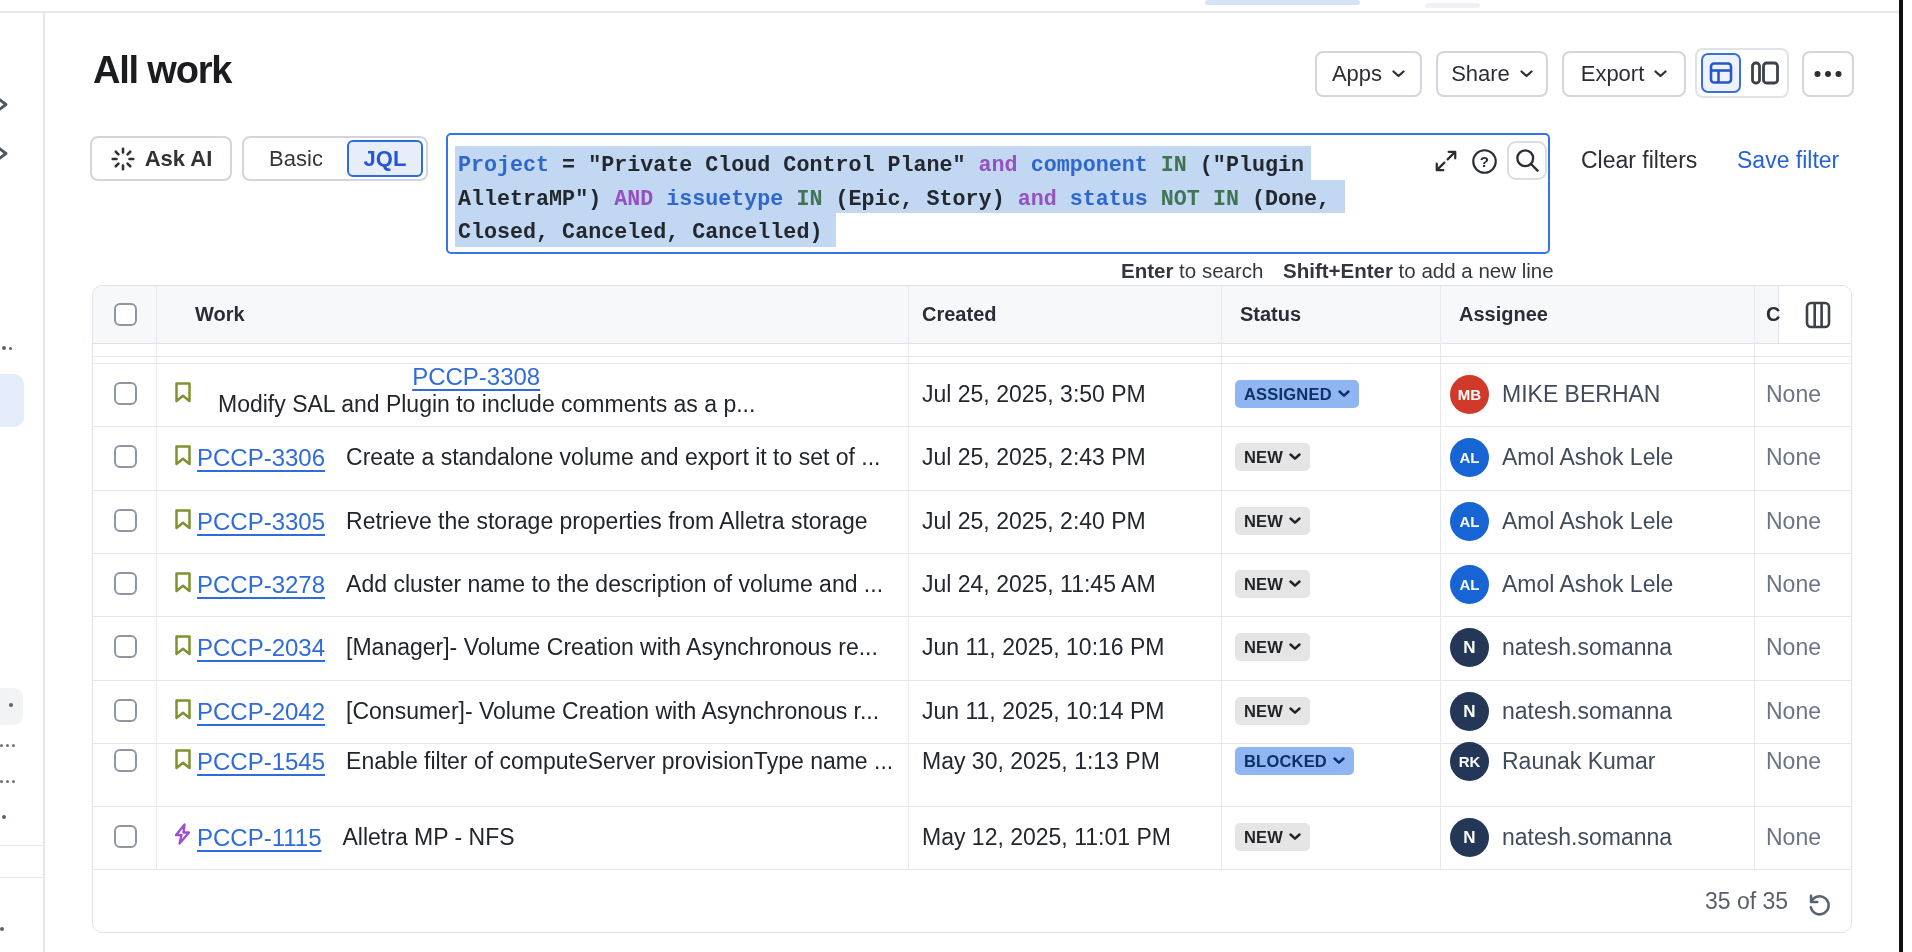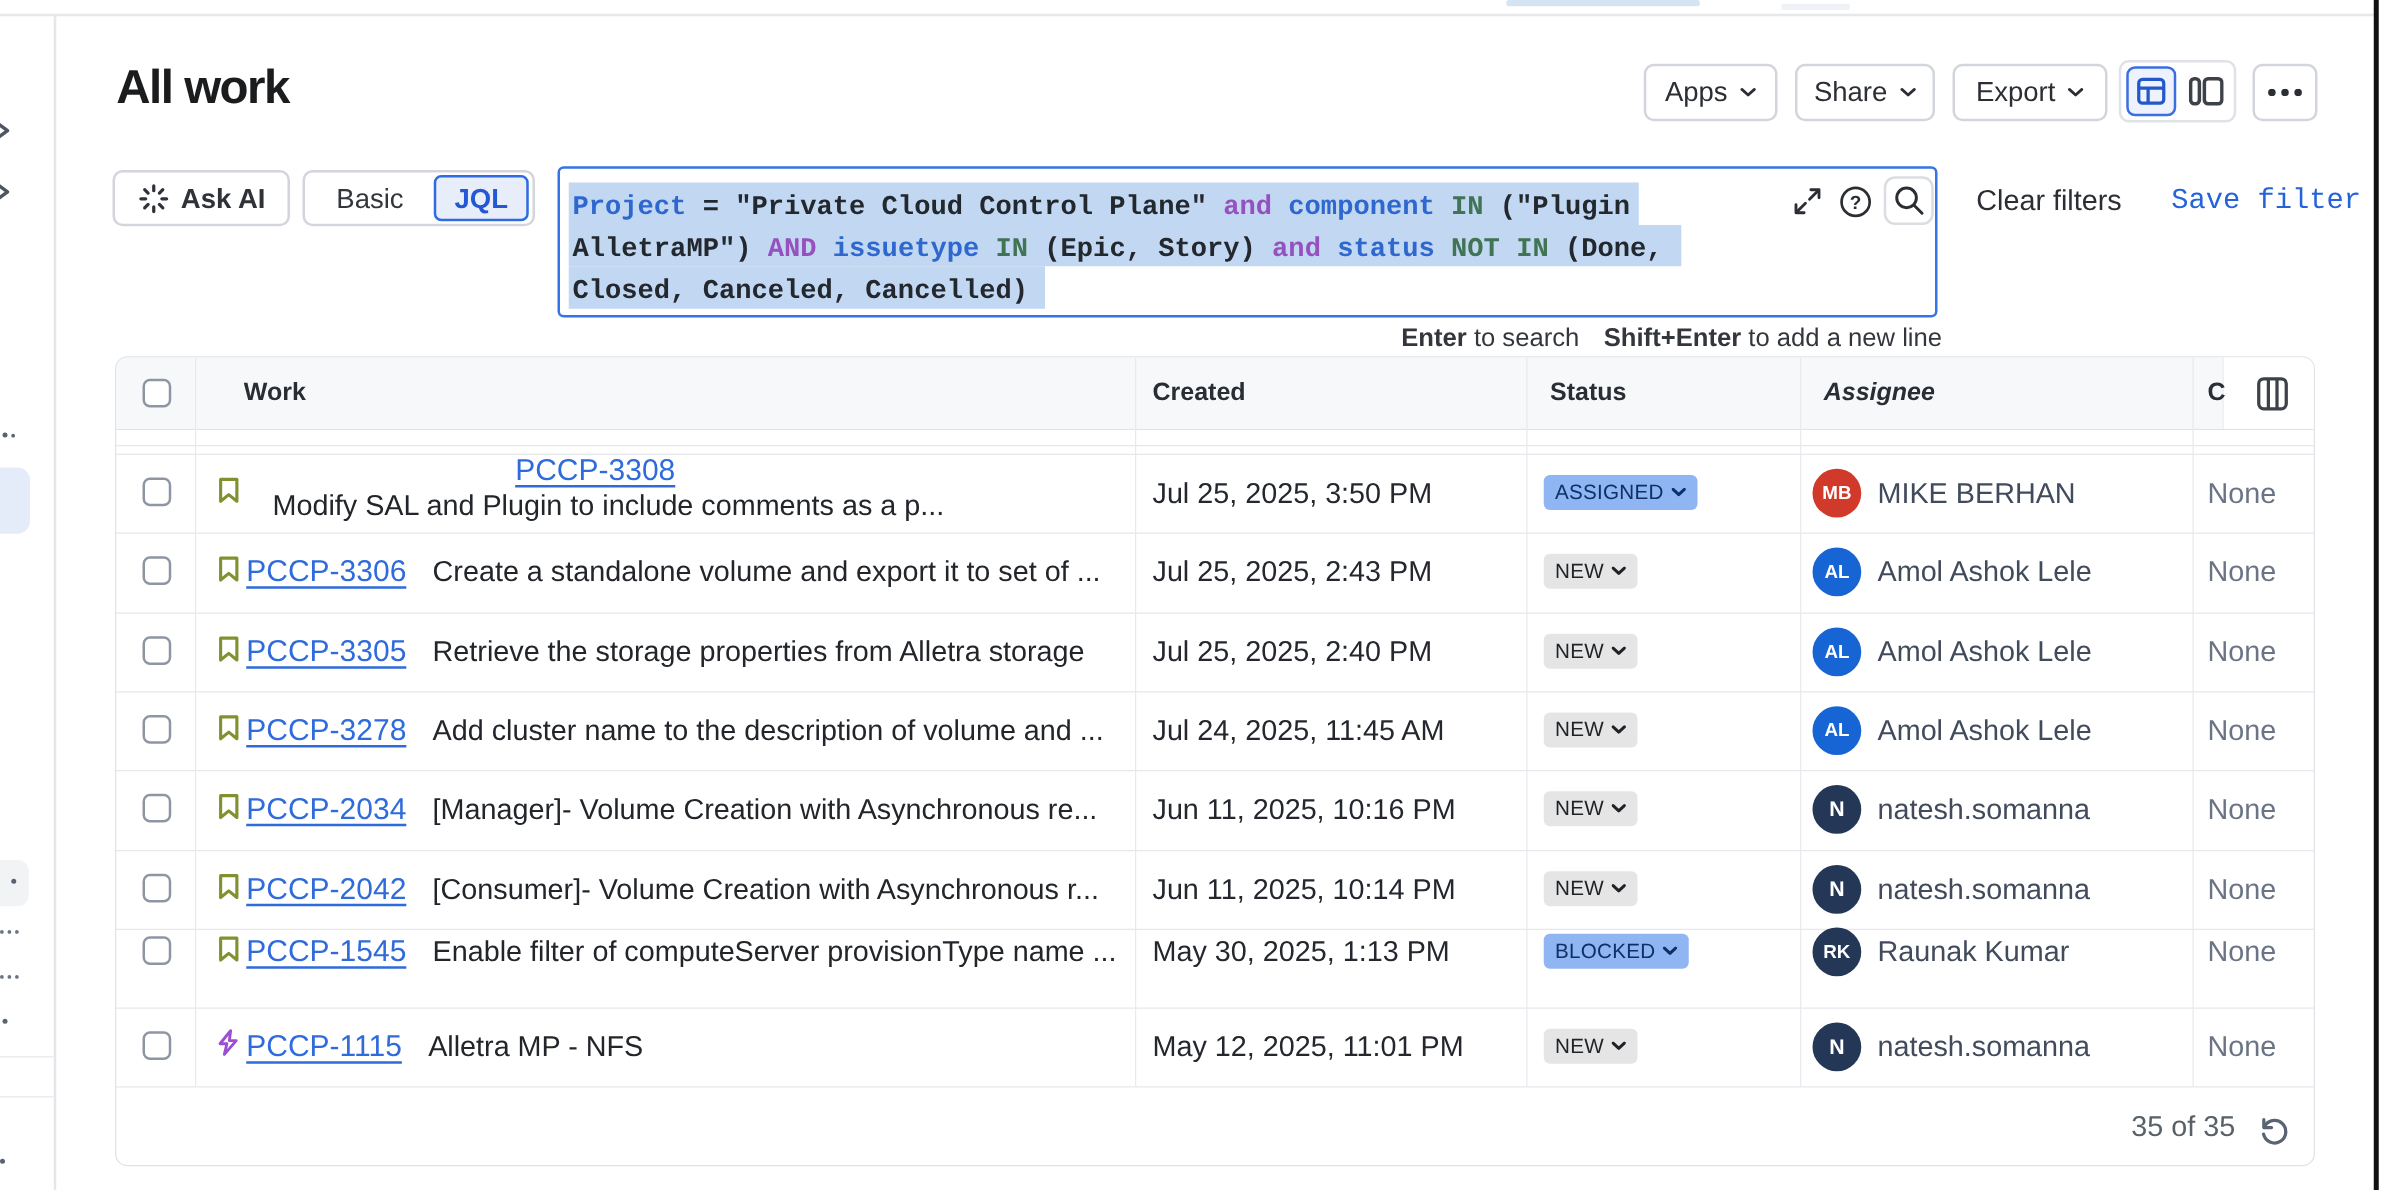--- a/index.html
+++ b/index.html
@@ -6,21 +6,21 @@
   html,body { width:1912px; height:952px; overflow:hidden; background:#fff;
     font-family:"Liberation Sans", sans-serif; }
   .abs { position:absolute; }
   #stage { position:relative; width:1912px; height:952px; background:#fff; }
   .hairline { background:#e6e8ec; }
   .btn { position:absolute; border:2px solid #d2d5db; border-radius:8px; background:#fff;
     display:flex; align-items:center; justify-content:center; color:#2b2e33;
     font-size:22px; font-weight:500; }
   .chev { margin-left:10px; }
   .chip { position:absolute; height:28px; border-radius:5px; display:flex; align-items:center;
-    padding:0 9px; font-weight:400; font-size:16.5px; letter-spacing:.2px; }
+    padding:0 9px; font-weight:700; font-size:16.5px; letter-spacing:.2px; }
   .chip-blue { background:#8fb5f2; color:#0f2f66; }
   .chip-gray { background:#e5e5e5; color:#1f2327; }
   .avatar { position:absolute; width:39px; height:39px; border-radius:50%; color:#fff;
     font-weight:700; display:flex; align-items:center; justify-content:center; }
   .cbx { position:absolute; width:23px; height:23px; border:2.2px solid #8f96a3; border-radius:6px; background:#fff; }
   .rowline { position:absolute; left:93px; width:1758px; height:1px; background:#e5e7eb; }
   .colline { position:absolute; top:286px; height:583px; width:1px; background:#e8eaee; }
   .link { color:#2f6bdb; font-weight:500; text-decoration:underline; text-underline-offset:4px; text-decoration-thickness:1.5px; }
   .sum { color:#22262a; }
   .date { position:absolute; left:922px; font-size:23px; color:#24282e; }
@@ -114,21 +114,21 @@
           <line x1="5.3" y1="18.7" x2="7.8" y2="16.2"></line>
           <line x1="16.2" y1="7.8" x2="18.7" y2="5.3"></line>
         </g>
       </svg>
       Ask AI
     </div>
     <div class="btn" style="left:242px; top:136px; width:186px; height:45px;"></div>
     <div class="abs" style="left:256px; top:136px; width:80px; height:45px; display:flex; align-items:center; justify-content:center; font-size:22px; font-weight:500; color:#33373c;">Basic</div>
     <div class="abs" style="left:347px; top:140px; width:76px; height:37px; border:2.5px solid #2e6be0; background:#e8edfa; border-radius:6px; display:flex; align-items:center; justify-content:center; font-size:22px; font-weight:600; color:#2457d6;">JQL</div>
     <div class="abs" style="left:1581px; top:147px; font-size:23px; font-weight:500; color:#2b2e33;">Clear filters</div>
-    <div class="abs" style="left:1737px; top:147px; font-size:23px; font-weight:500; color:#2563d9;font-family:Liberation Mono, monospace;">Save filter</div>
+    <div class="abs" style="left:1737px; top:147px; font-size:23px; font-weight:500; color:#2563d9;">Save filter</div>
   </div>
 
   <div id="jql">
     <div class="abs" style="left:446px; top:133px; width:1104px; height:121px; border:2.5px solid #3573e8; border-radius:5px; background:#fff;"></div>
     <div class="abs" style="left:455px; top:146px; width:856px; height:34px; background:#c2d8f2;"></div>
     <div class="abs" style="left:455px; top:180px; width:890px; height:33px; background:#c2d8f2;"></div>
     <div class="abs" style="left:455px; top:213px; width:381px; height:34px; background:#c2d8f2;"></div>
     <div class="abs mono" style="left:458px; top:149px; line-height:33.5px;"><span style="color:#2e68cf">Project</span><span style="color:#23272e"> = "Private Cloud Control Plane" </span><span style="color:#9552bf">and</span><span style="color:#23272e"> </span><span style="color:#2e68cf">component</span><span style="color:#23272e"> </span><span style="color:#417454">IN</span><span style="color:#23272e"> ("Plugin
 AlletraMP") </span><span style="color:#9552bf">AND</span><span style="color:#23272e"> </span><span style="color:#2e68cf">issuetype</span><span style="color:#23272e"> </span><span style="color:#417454">IN</span><span style="color:#23272e"> (Epic, Story) </span><span style="color:#9552bf">and</span><span style="color:#23272e"> </span><span style="color:#2e68cf">status</span><span style="color:#23272e"> </span><span style="color:#417454">NOT IN</span><span style="color:#23272e"> (Done,
 Closed, Canceled, Cancelled)</span></div>
@@ -165,21 +165,21 @@
     <div class="colline" style="left:156px;"></div>
     <div class="colline" style="left:908px;"></div>
     <div class="colline" style="left:1221px;"></div>
     <div class="colline" style="left:1440px;"></div>
     <div class="colline" style="left:1754px;"></div>
 
     <div class="cbx" style="left:114px; top:303px;"></div>
     <div class="abs" style="left:195px; top:303px; font-size:20px; font-weight:700; color:#2a2e34;">Work</div>
     <div class="abs" style="left:922px; top:303px; font-size:20px; font-weight:700; color:#2a2e34;">Created</div>
     <div class="abs" style="left:1240px; top:303px; font-size:20px; font-weight:700; color:#2a2e34;">Status</div>
-    <div class="abs" style="left:1459px; top:303px; font-size:20px; font-weight:700; color:#2a2e34;font-style:italic;">Assignee</div>
+    <div class="abs" style="left:1459px; top:303px; font-size:20px; font-weight:700; color:#2a2e34;">Assignee</div>
     <div class="abs" style="left:1766px; top:303px; font-size:20px; font-weight:700; color:#2a2e34;">C</div>
     <svg class="abs" style="left:1805px; top:301px;" width="26" height="28" viewBox="0 0 26 28">
       <rect x="2" y="2" width="22" height="24" rx="4" fill="none" stroke="#3d4148" stroke-width="2.6"></rect>
       <line x1="9.7" y1="2" x2="9.7" y2="26" stroke="#3d4148" stroke-width="2.6"></line>
       <line x1="16.6" y1="2" x2="16.6" y2="26" stroke="#3d4148" stroke-width="2.6"></line>
     </svg>
 
     <div class="rowline" style="top:356px;"></div>
     <div class="rowline" style="top:363px;"></div>
 

